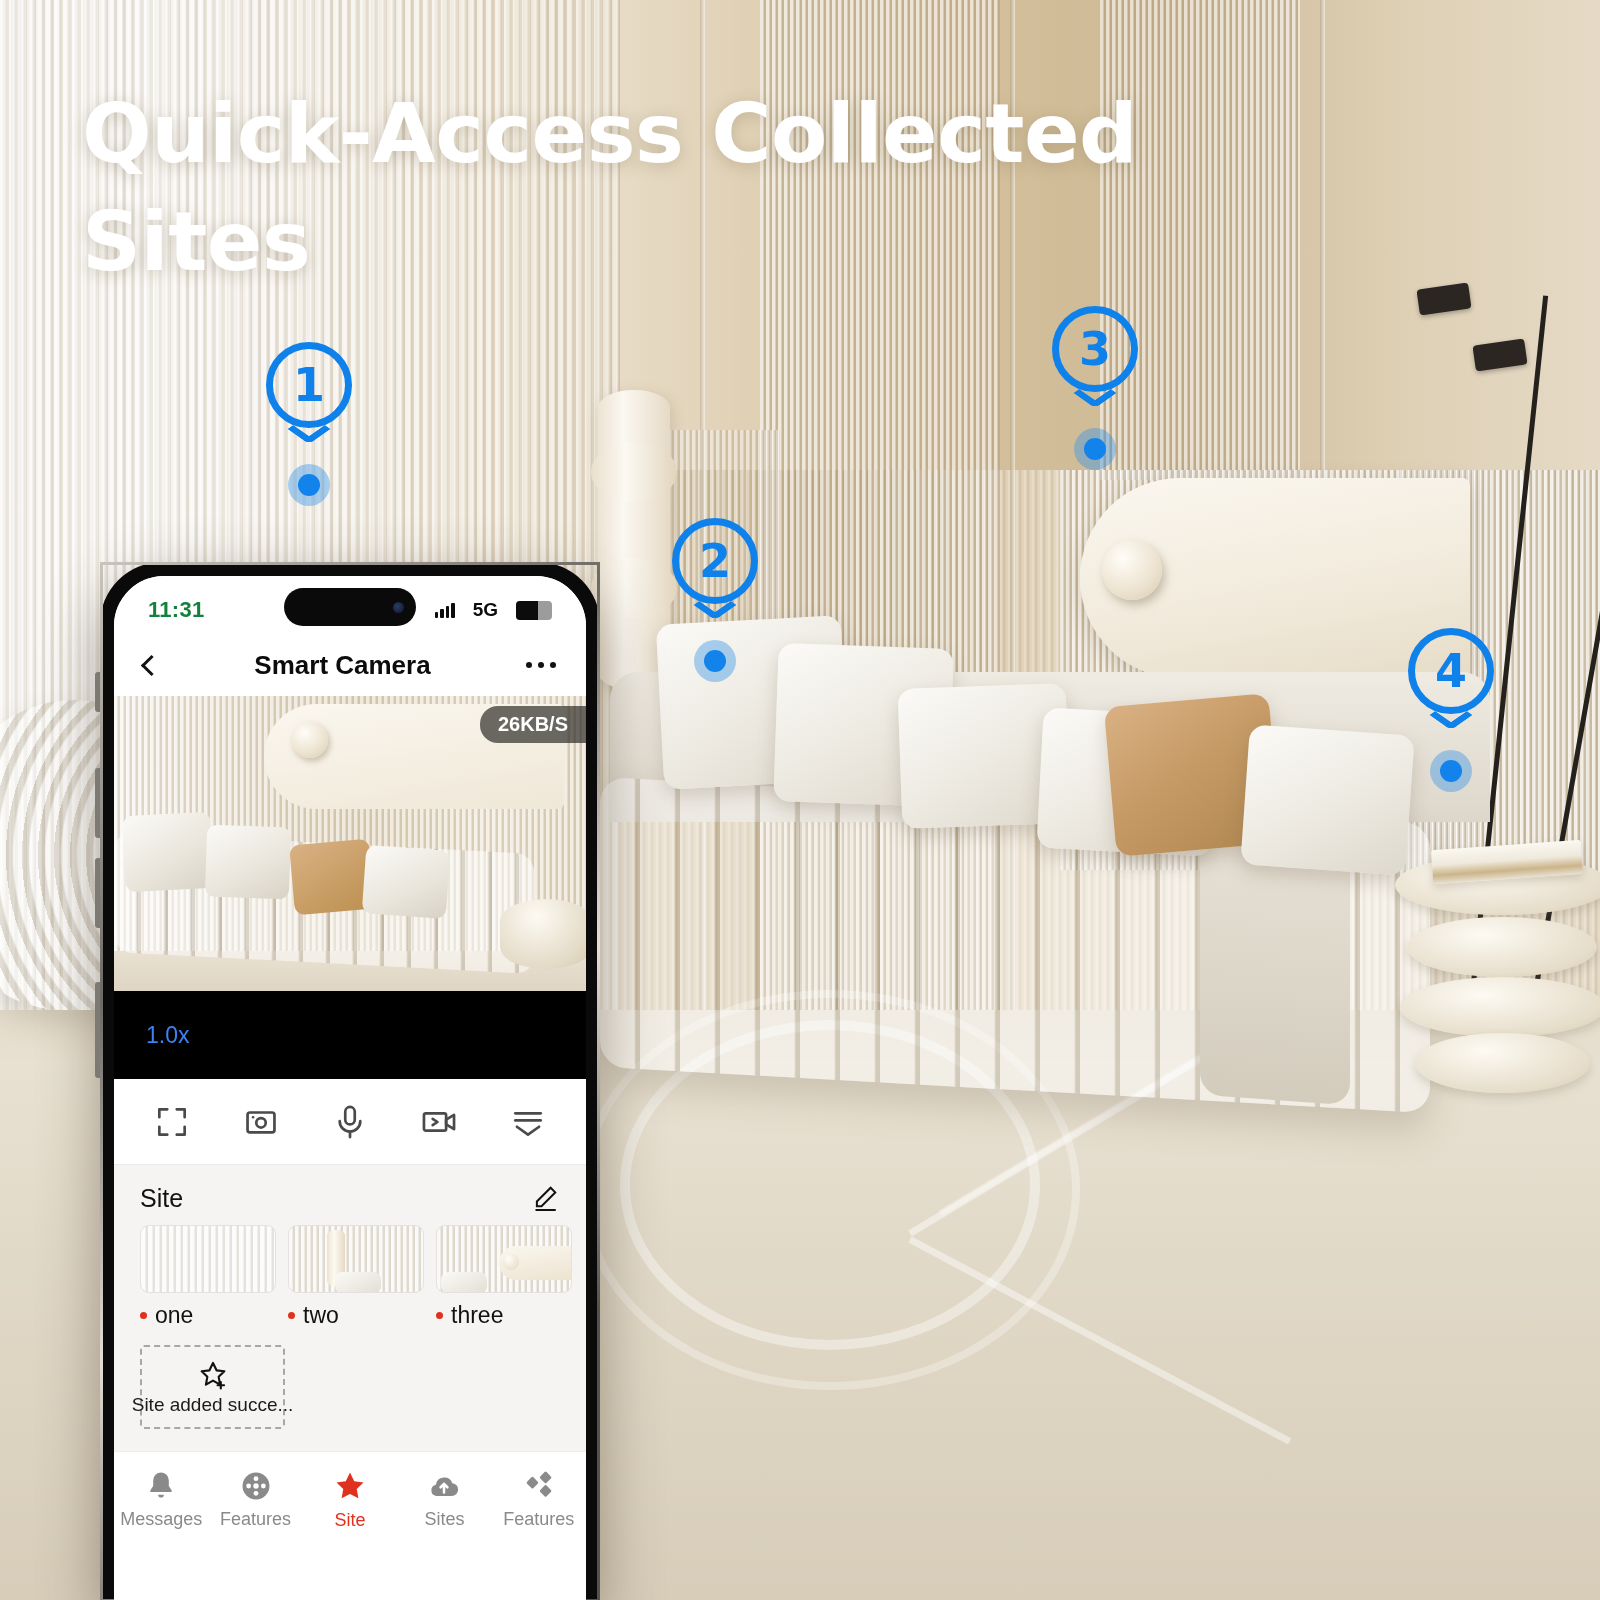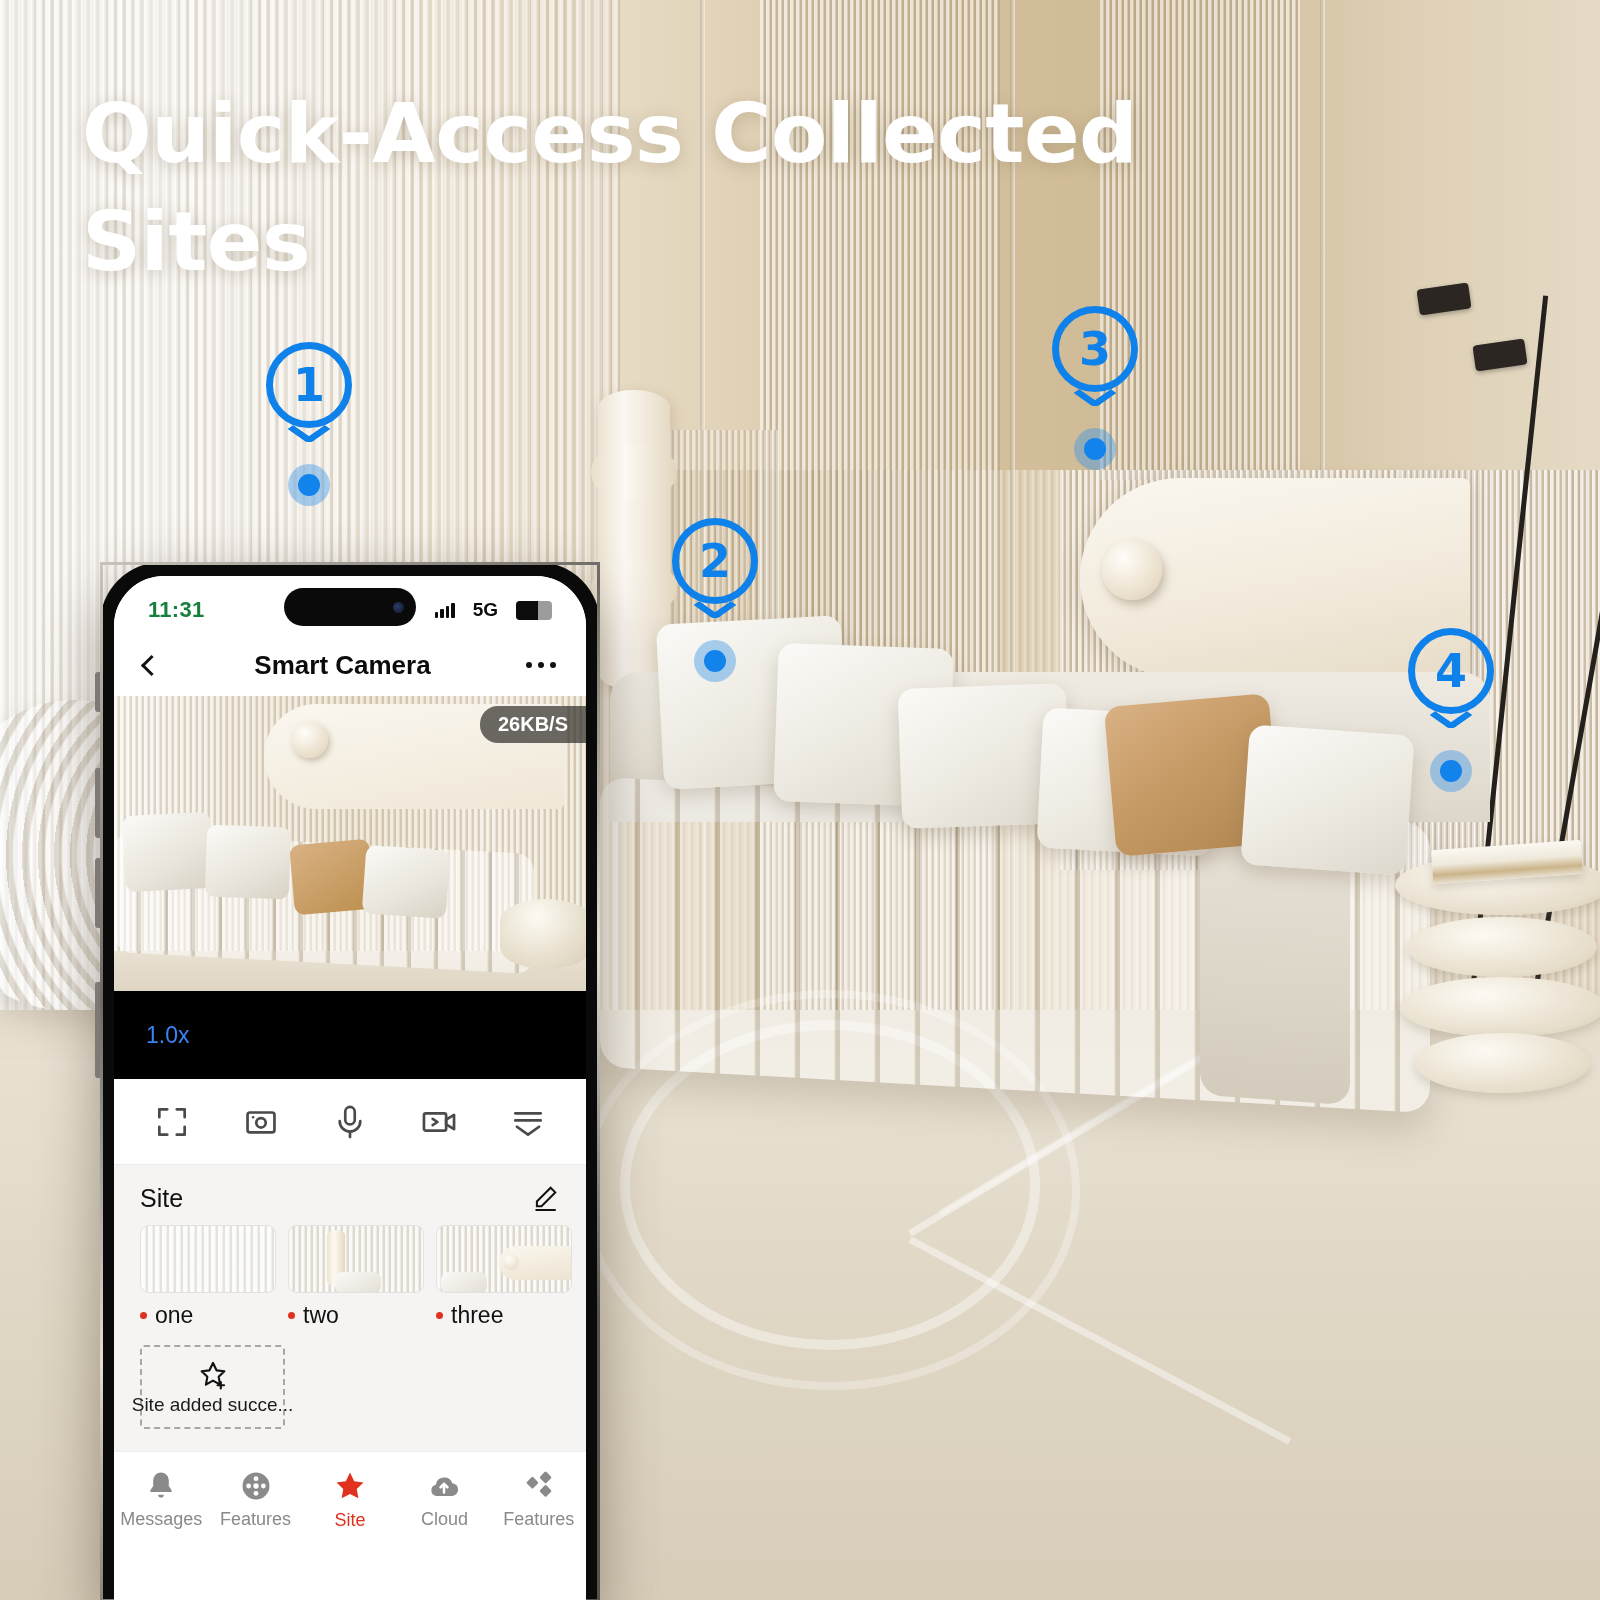--- a/index.html
+++ b/index.html
@@ -686,21 +686,21 @@
         <svg style="width:36px;height:36px;" viewBox="0 0 24 24" fill="#e0301e">
           <path d="M12 3l2.8 5.8 6.2.8-4.5 4.4 1.1 6.2L12 17.3 6.4 20.2l1.1-6.2L3 9.6l6.2-.8z"></path>
         </svg>
         <span>Site</span>
       </div>
       <div class="tab">
         <svg style="width:34px;height:34px;" viewBox="0 0 24 24" fill="#8a8a8a">
           <path d="M6.5 19h11a4.5 4.5 0 0 0 .4-8.98 6 6 0 0 0-11.6 1.1A4 4 0 0 0 6.5 19z"></path>
           <path d="M12 16.5v-6m0 0l-2.4 2.4M12 10.5l2.4 2.4" stroke="#fff" stroke-width="1.8" fill="none" stroke-linecap="round"></path>
         </svg>
-        <span>Cloud</span>
+        <span>Sites</span>
       </div>
       <div class="tab">
         <svg style="width:34px;height:34px;" viewBox="0 0 24 24" fill="#8a8a8a">
           <rect x="13.5" y="2.8" width="6.3" height="6.3" rx="1" transform="rotate(45 16.65 5.95)"></rect>
           <rect x="4.2" y="6.5" width="6.3" height="6.3" rx="1" transform="rotate(45 7.35 9.65)"></rect>
           <rect x="13.5" y="12.3" width="6.3" height="6.3" rx="1" transform="rotate(45 16.65 15.45)"></rect>
         </svg>
         <span>Features</span>
       </div>
     </div>

